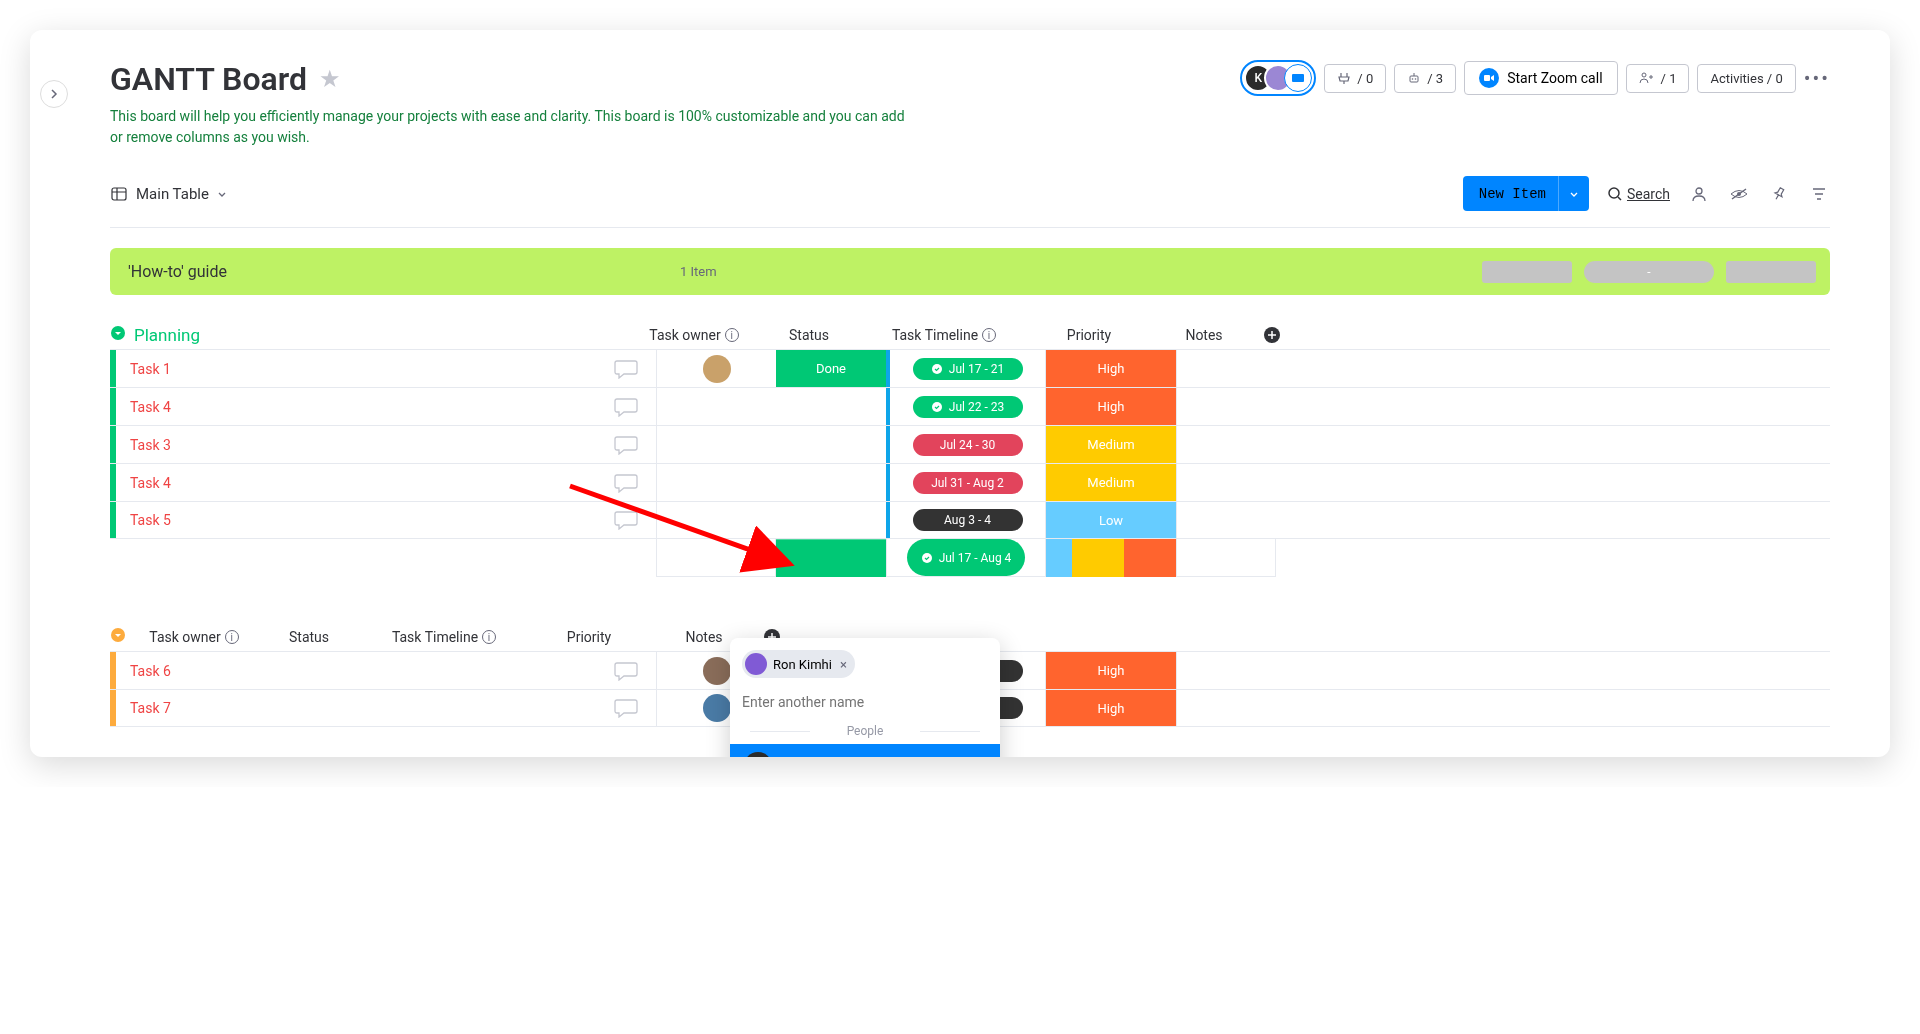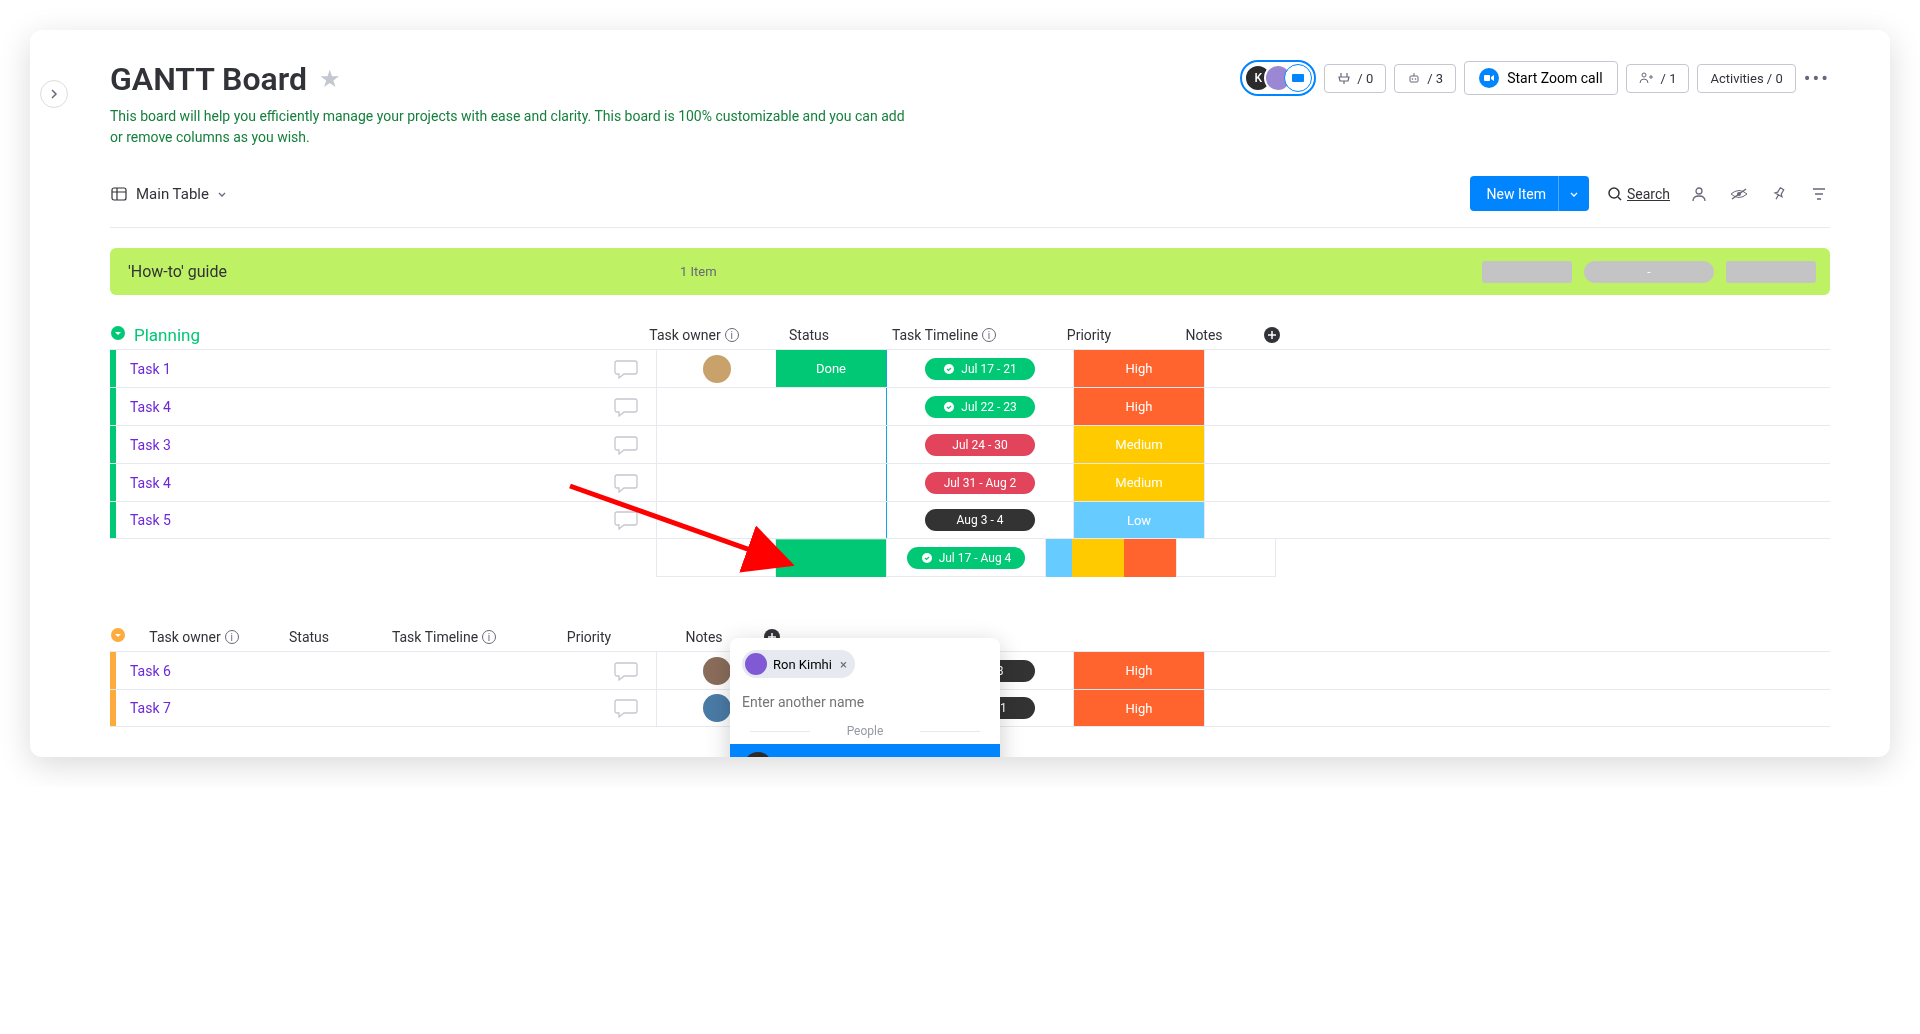--- a/index.html
+++ b/index.html
@@ -17,21 +17,21 @@
 .avatars { display: flex; align-items: center; border: 2px solid #0085ff; border-radius: 20px; padding: 2px; }
 .avatar-stack { display: flex; }
 .avatar-sm { width: 28px; height: 28px; border-radius: 50%; margin-left: -8px; border: 2px solid #fff; display: flex; align-items: center; justify-content: center; font-size: 12px; font-weight: 500; color: #fff; }
 .avatar-sm:first-child { margin-left: 0; }
 .pill { border: 1px solid #c5c7d0; border-radius: 4px; padding: 6px 12px; display: flex; align-items: center; gap: 6px; font-size: 13px; color: #323338; cursor: pointer; background: #fff; }
 .zoom-btn { border: 1px solid #c5c7d0; border-radius: 4px; padding: 6px 14px; display: flex; align-items: center; gap: 8px; font-size: 14px; cursor: pointer; background: #fff; }
 .zoom-icon { width: 20px; height: 20px; background: #0085ff; border-radius: 50%; display: flex; align-items: center; justify-content: center; }
 .toolbar { display: flex; align-items: center; justify-content: space-between; margin-top: 28px; padding-bottom: 16px; }
 .tbl-view { display: flex; align-items: center; gap: 8px; font-size: 15px; color: #323338; cursor: pointer; }
 .toolbar-right { display: flex; align-items: center; gap: 18px; }
-.new-item-btn { background: #0085ff; color: #ffffff; border-radius: 4px; padding: 8px 16px; display: flex; align-items: center; font-size: 14px; border: none; cursor: pointer; }
+.new-item-btn { background: #0085ff; color: #000000; border-radius: 4px; padding: 8px 16px; display: flex; align-items: center; font-size: 14px; border: none; cursor: pointer; font-family: Liberation Mono, monospace; }
 .new-item-split { background: #0085ff; border-left: 1px solid rgba(255,255,255,0.3); padding: 8px 10px; border-radius: 0 4px 4px 0; color: #fff; cursor: pointer; margin-left: -4px; }
 .tool-icon { color: #676879; cursor: pointer; width: 22px; height: 22px; display: flex; align-items: center; justify-content: center; text-decoration: underline; }
 .divider-h { height: 1px; background: #e6e9ef; margin-bottom: 20px; }
 
 .guide-row { background: #bef264; border-radius: 6px; padding: 14px 18px; display: flex; align-items: center; margin-bottom: 30px; position: relative; }
 .guide-title { font-size: 16px; color: #323338; flex: 1; }
 .guide-count { font-size: 13px; color: #676879; position: absolute; left: 570px; }
 .guide-bars { display: flex; gap: 12px; position: absolute; right: 14px; }
 .guide-bar { height: 22px; background: #c4c4c4; border-radius: 3px; }
 
@@ -46,40 +46,40 @@
 .col-status { width: 110px; }
 .col-timeline { width: 160px; }
 .col-priority { width: 130px; }
 .col-notes { width: 100px; }
 
 .task-row { display: flex; align-items: center; border-top: 1px solid #e6e9ef; min-height: 38px; position: relative; }
 .task-row:last-child { border-bottom: 1px solid #e6e9ef; }
 .task-bar { width: 6px; align-self: stretch; background: #00c875; }
 .execution .task-bar { background: #fdab3d; }
 .add-row .task-bar { background: #b2e8d4; }
-.task-name { padding-left: 14px; flex: 0 0 480px; font-size: 14px; color: #6d28d9; display: flex; align-items: center; }
+.task-name { padding-left: 14px; flex: 0 0 480px; font-size: 14px; color: #ef4444; display: flex; align-items: center; }
 .task-comment { width: 60px; display: flex; align-items: center; justify-content: center; }
 .comment-icon { width: 24px; height: 20px; }
 .task-owner-cell { width: 120px; display: flex; align-items: center; justify-content: center; border-left: 1px solid #e6e9ef; align-self: stretch; }
 .owner-avatar { width: 28px; height: 28px; border-radius: 50%; background: #a25ddc; display:flex;align-items:center;justify-content:center;color:#fff;font-size:11px; }
 .status-cell { width: 110px; align-self: stretch; display: flex; align-items: center; justify-content: center; color: #fff; font-size: 13px; font-weight: 400; }
-.timeline-cell { width: 188px; display: flex; align-items: center; justify-content: center; align-self: stretch; border-left: 1px solid #0ea5e9; border-right: 1px solid #e6e9ef; }
+.timeline-cell { width: 160px; display: flex; align-items: center; justify-content: center; align-self: stretch; border-left: 4px solid #0ea5e9; border-right: 1px solid #e6e9ef; }
 .timeline-pill { border-radius: 20px; padding: 4px 14px; color: #fff; font-size: 12px; display: flex; align-items: center; gap: 6px; min-width: 110px; justify-content: center; }
 .priority-cell { width: 130px; align-self: stretch; display: flex; align-items: center; justify-content: center; color: #fff; font-size: 13px; }
 .notes-cell { width: 100px; align-self: stretch; border-left: 1px solid #e6e9ef; }
 .add-btn { color: #676879; font-size: 14px; padding-left: 14px; }
 .plus-col { width: 36px; display: flex; align-items: center; justify-content: center; }
 
 .add-task-row { display: flex; align-items: center; border-top: 1px solid #e6e9ef; border-bottom: 1px solid #e6e9ef; min-height: 38px; }
 
 .summary-row { display: flex; margin-top: 0; }
 .summary-spacer { flex: 0 0 546px; }
 .summary-blank { width: 120px; border: 1px solid #e6e9ef; border-top:none; min-height: 38px; margin-left:0; }
 .summary-status { width: 110px; background: #00c875; min-height: 38px; border-top: 1px solid rgba(255,255,255,0.3); }
-.summary-timeline { width: 160px; border: 1px solid #e6e9ef; border-top:none; display:flex;align-items:center;justify-content:center; }
+.summary-timeline { width: 160px; border: 1px solid #e6e9ef; border-top:none; display:flex;justify-content:center; }
 .summary-priority { width: 130px; display:flex; min-height: 38px; }
 .summary-seg { height: 100%; }
 .summary-notes { width: 100px; border: 1px solid #e6e9ef; border-top:none; }
 
 .arrow { position: absolute; left: 450px; top: 228px; z-index: 5; }
 
 .people-popup { position: absolute; left: 620px; top: 390px; width: 270px; background: #fff; border-radius: 8px; box-shadow: 0 6px 24px rgba(0,0,0,0.2); z-index: 10; overflow: hidden; }
 .popup-chip { display: inline-flex; align-items: center; gap: 6px; background: #e6e9ef; border-radius: 14px; padding: 3px 8px 3px 3px; margin: 12px 0 8px 12px; font-size: 13px; }
 .chip-avatar { width: 22px; height: 22px; border-radius: 50%; background: #805ad5; }
 .chip-x { cursor: pointer; color: #676879; margin-left: 2px; }

